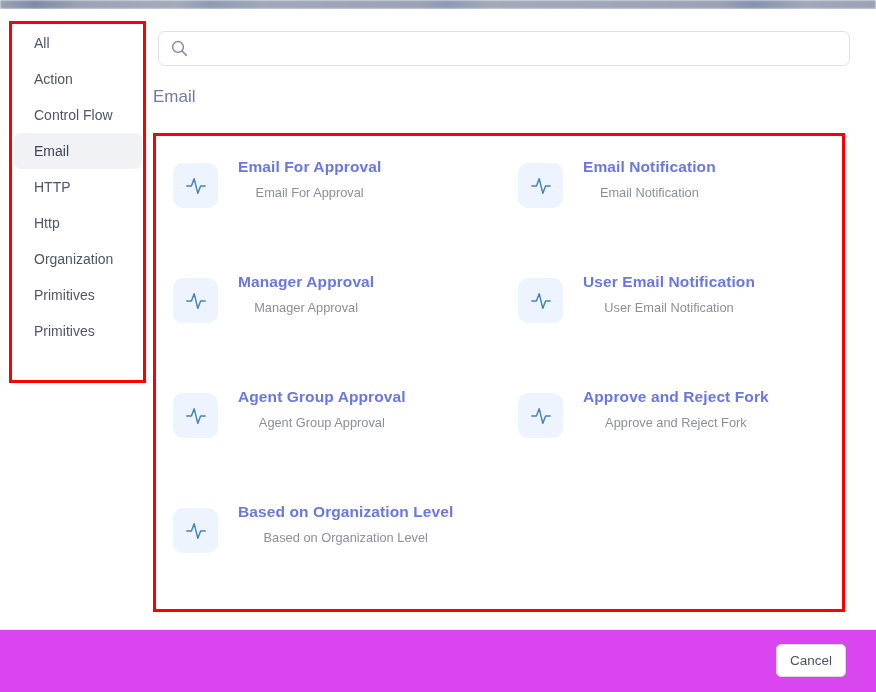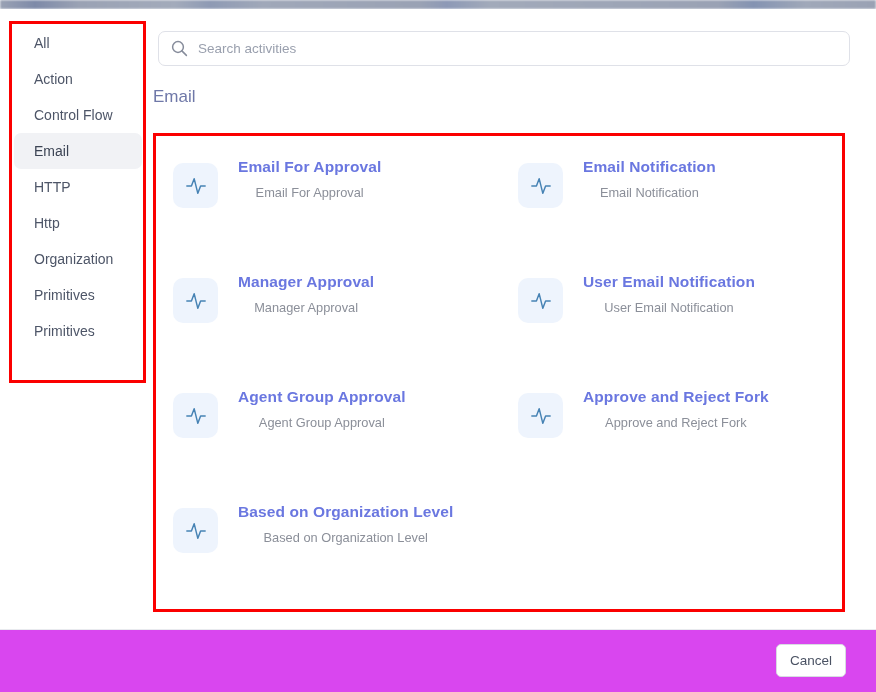--- a/index.html
+++ b/index.html
@@ -214,21 +214,20 @@
 
     <div id="main">
 
       <div id="search-box">
         <span class="mag">
           <svg width="17" height="17" viewBox="0 0 17 17">
             <circle cx="7" cy="7" r="5.4" fill="none" stroke="#868c9b" stroke-width="1.5"></circle>
             <line x1="10.9" y1="10.9" x2="15.4" y2="15.4" stroke="#868c9b" stroke-width="1.5" stroke-linecap="round"></line>
           </svg>
         </span>
-        <input id="search-input" type="text" placeholder="Search activities" style="">
       </div>
 
       <div id="section-title">Email</div>
 
       <div id="grid">
           <div class="card">
             <div class="card-icon">
               <svg width="22" height="22" viewBox="0 0 24 24" fill="none" stroke="#4682b4" stroke-width="1.6" stroke-linecap="round" stroke-linejoin="round">
                 <polyline points="2,12 7,12 10,4 14,20 17,12 22,12"></polyline>
               </svg>

